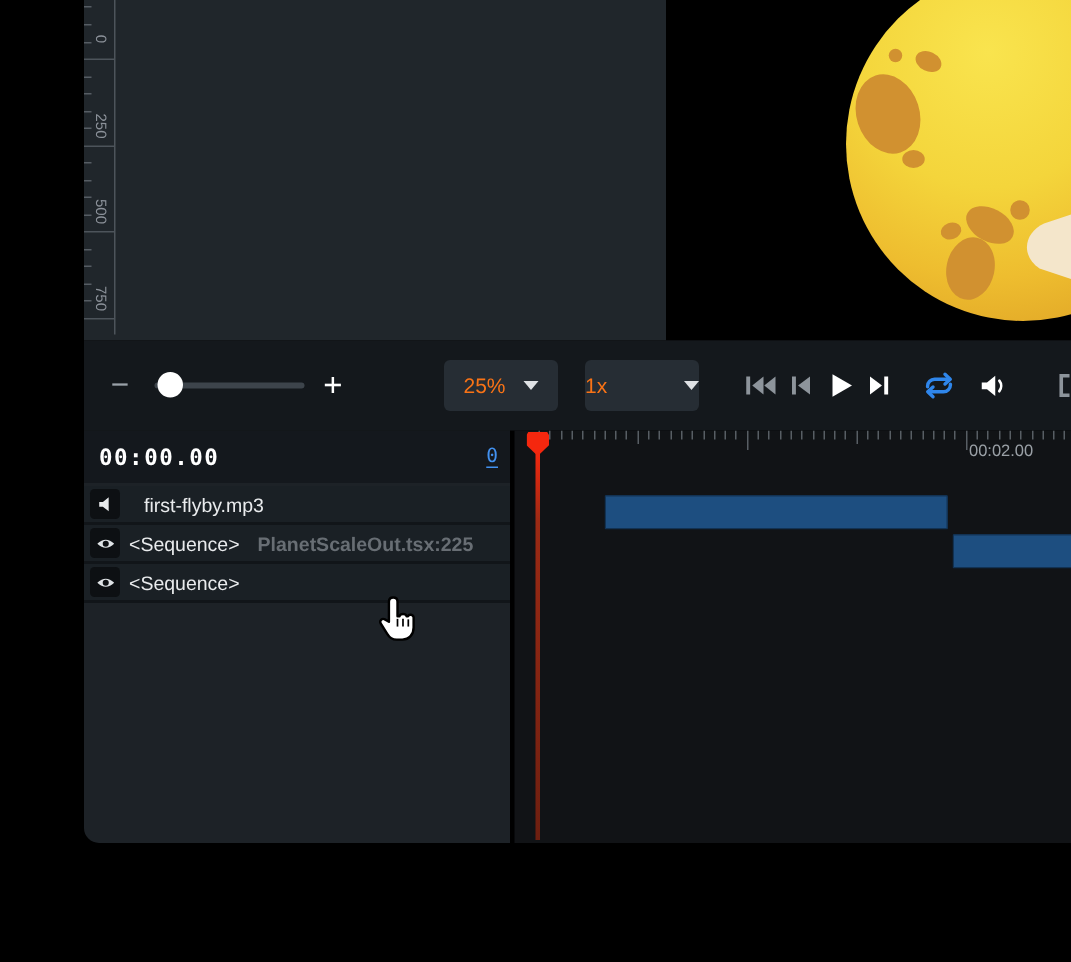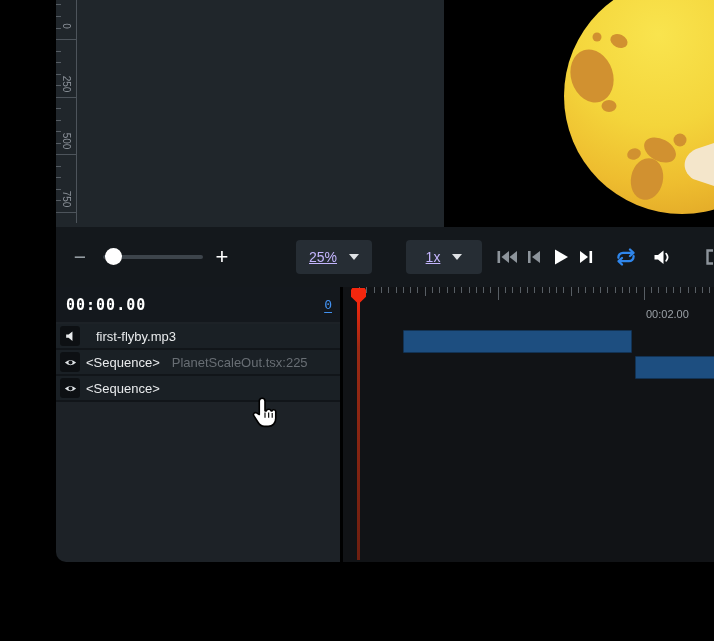--- a/index.html
+++ b/index.html
@@ -16,47 +16,47 @@
   .video{position:absolute;left:388px;top:0;width:270px;height:227px;background:#000;overflow:hidden;}
 
   
   .toolbar{position:absolute;left:56px;top:227px;width:658px;height:60px;background:#14181c;overflow:hidden;}
   .tb-item{position:absolute;top:0;height:60px;display:flex;align-items:center;justify-content:center;}
   .zoom-out{left:10px;width:28px;color:#9aa1a8;font-size:21px;cursor:pointer;}
   .zoom-in{left:152px;width:28px;color:#ffffff;font-size:22px;cursor:pointer;}
   .slider{position:absolute;left:47px;top:28px;width:100px;height:4px;border-radius:2px;background:#3d444b;}
   .slider .handle{position:absolute;left:2px;top:-7px;width:17px;height:17px;border-radius:50%;background:#ffffff;}
   .select{position:absolute;top:13px;height:34px;width:76px;background:#262d34;border-radius:4px;
-       display:flex;align-items:center;justify-content:center;gap:12px;color:#c4b5fd;font-size:14px;cursor:pointer;text-decoration:underline;}
+       display:flex;align-items:center;justify-content:center;gap:12px;color:#f97316;font-size:14px;cursor:pointer;}
   .select .caret{width:0;height:0;border-left:5px solid transparent;border-right:5px solid transparent;
        border-top:6px solid #dfe2e5;}
   .sel-zoom{left:240px;}
-  .sel-speed{left:350px;}
+  .sel-speed{left:334px;justify-content:space-between;}
   .ticon{position:absolute;top:20px;width:22px;height:20px;cursor:pointer;}
 
   
   .tl-left{position:absolute;left:56px;top:287px;width:284px;height:275px;background:#1d2227;
        border-bottom-left-radius:10px;overflow:hidden;}
   .tl-header{position:absolute;left:0;top:0;width:284px;height:35px;background:#14181d;
        display:flex;align-items:center;justify-content:space-between;padding:0 8px 0 10px;box-sizing:border-box;}
   .timecode{font-family:"DejaVu Sans Mono",monospace;font-weight:bold;font-size:15px;color:#ffffff;letter-spacing:1px;text-align:center;}
   .frame-link{font-family:"DejaVu Sans Mono",monospace;font-size:13px;color:var(--link-blue);
        text-decoration:underline;text-underline-offset:3px;cursor:pointer;}
   .track-rows{position:absolute;left:0;top:37px;width:292px;}
   .track-row{position:relative;height:24px;background:#1a2025;border-bottom:2px solid #111519;
        display:flex;align-items:center;cursor:pointer;}
   .icon-chip{width:20px;height:20px;margin-left:4px;border-radius:3px;background:#0d1013;
        display:flex;align-items:center;justify-content:center;flex:none;cursor:pointer;}
   .track-label{color:#e9ebed;font-size:13px;margin-left:6px;white-space:nowrap;}
   .track-label.indent{margin-left:16px;}
-  .track-ref{color:#686e74;font-size:13px;margin-left:12px;white-space:nowrap;}
+  .track-ref{color:#686e74;font-size:13px;margin-left:12px;white-space:nowrap;font-weight:bold;}
 
   .tl-right{position:absolute;left:343px;top:287px;width:371px;height:275px;background:#111316;overflow:hidden;}
   .tick{position:absolute;top:0;width:1px;background:#585e64;}
-  .time-label{position:absolute;left:303px;top:8px;font-size:11px;color:#9aa0a6;margin-top:13px;}
+  .time-label{position:absolute;left:303px;top:8px;font-size:11px;color:#9aa0a6;}
   .clip-bar{position:absolute;height:23px;background:var(--bar-blue);border:1px solid rgba(0,0,0,0.35);
        box-sizing:border-box;border-radius:1px;cursor:pointer;}
   .playhead{position:absolute;top:0;width:17px;height:275px;cursor:ew-resize;}
   .playhead .flag{position:absolute;left:0;top:1px;width:15px;height:16px;background:var(--playhead-red);
        clip-path:polygon(8% 0,92% 0,100% 12%,100% 55%,50% 100%,0 55%,0 12%);}
   .playhead .stem{position:absolute;left:6px;top:14px;width:3px;height:259px;
        background:linear-gradient(to bottom,var(--playhead-red) 0%,#9c2a14 18%,#6e1f10 100%);}
 
   .cursor{position:absolute;left:250px;top:396px;width:30px;height:32px;pointer-events:none;z-index:50;}
 </style>

